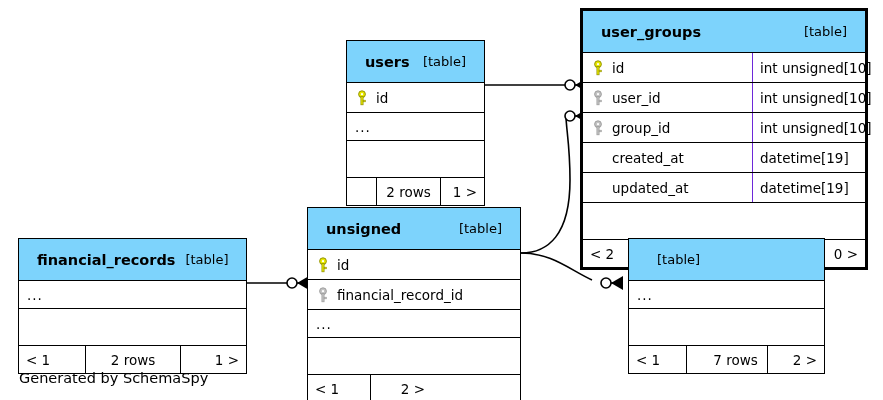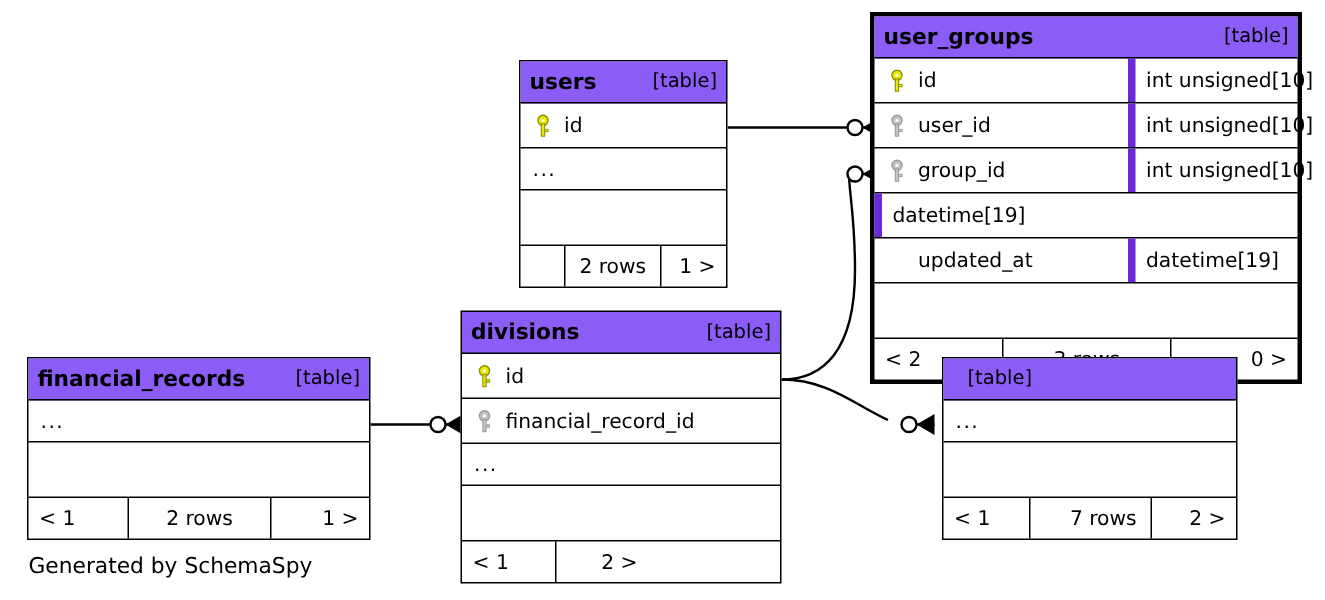--- a/index.html
+++ b/index.html
@@ -38,28 +38,28 @@
     z-index: 2;
     background: #ffffff;
     border: 1px solid #000000;
     box-sizing: border-box;
   }
   .table-box.focus {
     border: 3px solid #000000;
   }
 
   .tbl-header {
-    background: #8b5cf6;
+    background: #7dd3fc;
     border-bottom: 1px solid #000000;
     display: flex;
     align-items: center;
     justify-content: space-between;
     box-sizing: border-box;
-    padding: 0 6px;
-    height: 28px;
+    padding: 0 18px;
+    height: 42px;
   }
   .tbl-name {
     font-weight: bold;
     font-size: 14.5px;
     white-space: nowrap;
   }
   .tbl-tag {
     font-size: 13px;
     white-space: nowrap;
     padding-left: 10px;
@@ -81,21 +81,21 @@
     padding: 0 6px 0 8px;
     font-size: 13.5px;
     white-space: nowrap;
     flex: 1 1 auto;
     min-width: 0;
   }
   .col-type {
     display: flex;
     align-items: center;
     box-sizing: border-box;
-    border-left: 5px solid #6d28d9;
+    border-left: 1px solid #6d28d9;
     padding: 0 6px 0 7px;
     font-size: 13.5px;
     white-space: nowrap;
     flex: 0 0 auto;
   }
 
   .ellipsis-row {
     display: flex;
     align-items: center;
     box-sizing: border-box;
@@ -248,20 +248,24 @@
           <circle cx="7" cy="4.2" r="1.1" fill="#ffffff"></circle>
           <rect x="5.9" y="6.6" width="2.2" height="8.2" fill="#c2c2c2" stroke="#9a9a9a" stroke-width="0.7"></rect>
           <rect x="8.1" y="10.2" width="2.3" height="1.6" fill="#c2c2c2" stroke="#9a9a9a" stroke-width="0.6"></rect>
         </svg>
         <span>group_id</span>
       </span>
       <span class="col-type">int unsigned[10]</span>
     </div>
 
     <div class="col-row">
+      <span class="col-name">
+        <span class="key-icon"></span>
+        <span>created_at</span>
+      </span>
       <span class="col-type">datetime[19]</span>
     </div>
 
     <div class="col-row">
       <span class="col-name">
         <span class="key-icon"></span>
         <span>updated_at</span>
       </span>
       <span class="col-type">datetime[19]</span>
     </div>
@@ -295,21 +299,21 @@
 
     <div class="tbl-footer">
       <span class="cell prev"></span>
       <span class="cell rows">2 rows</span>
       <span class="cell next">1 &gt;</span>
     </div>
   </div>
 
   <div class="table-box" id="table-divisions">
     <div class="tbl-header">
-      <span class="tbl-name">divisions</span>
+      <span class="tbl-name">unsigned</span>
       <span class="tbl-tag">[table]</span>
     </div>
 
     <div class="col-row">
       <span class="col-name">
         <svg class="key-icon" viewBox="0 0 14 16">
           <circle cx="7" cy="4.2" r="3.4" fill="#e8e800" stroke="#8a8a00" stroke-width="0.9"></circle>
           <circle cx="7" cy="4.2" r="1.1" fill="#ffffff"></circle>
           <rect x="5.9" y="6.6" width="2.2" height="8.2" fill="#e8e800" stroke="#8a8a00" stroke-width="0.7"></rect>
           <rect x="8.1" y="10.2" width="2.3" height="1.6" fill="#e8e800" stroke="#8a8a00" stroke-width="0.6"></rect>

